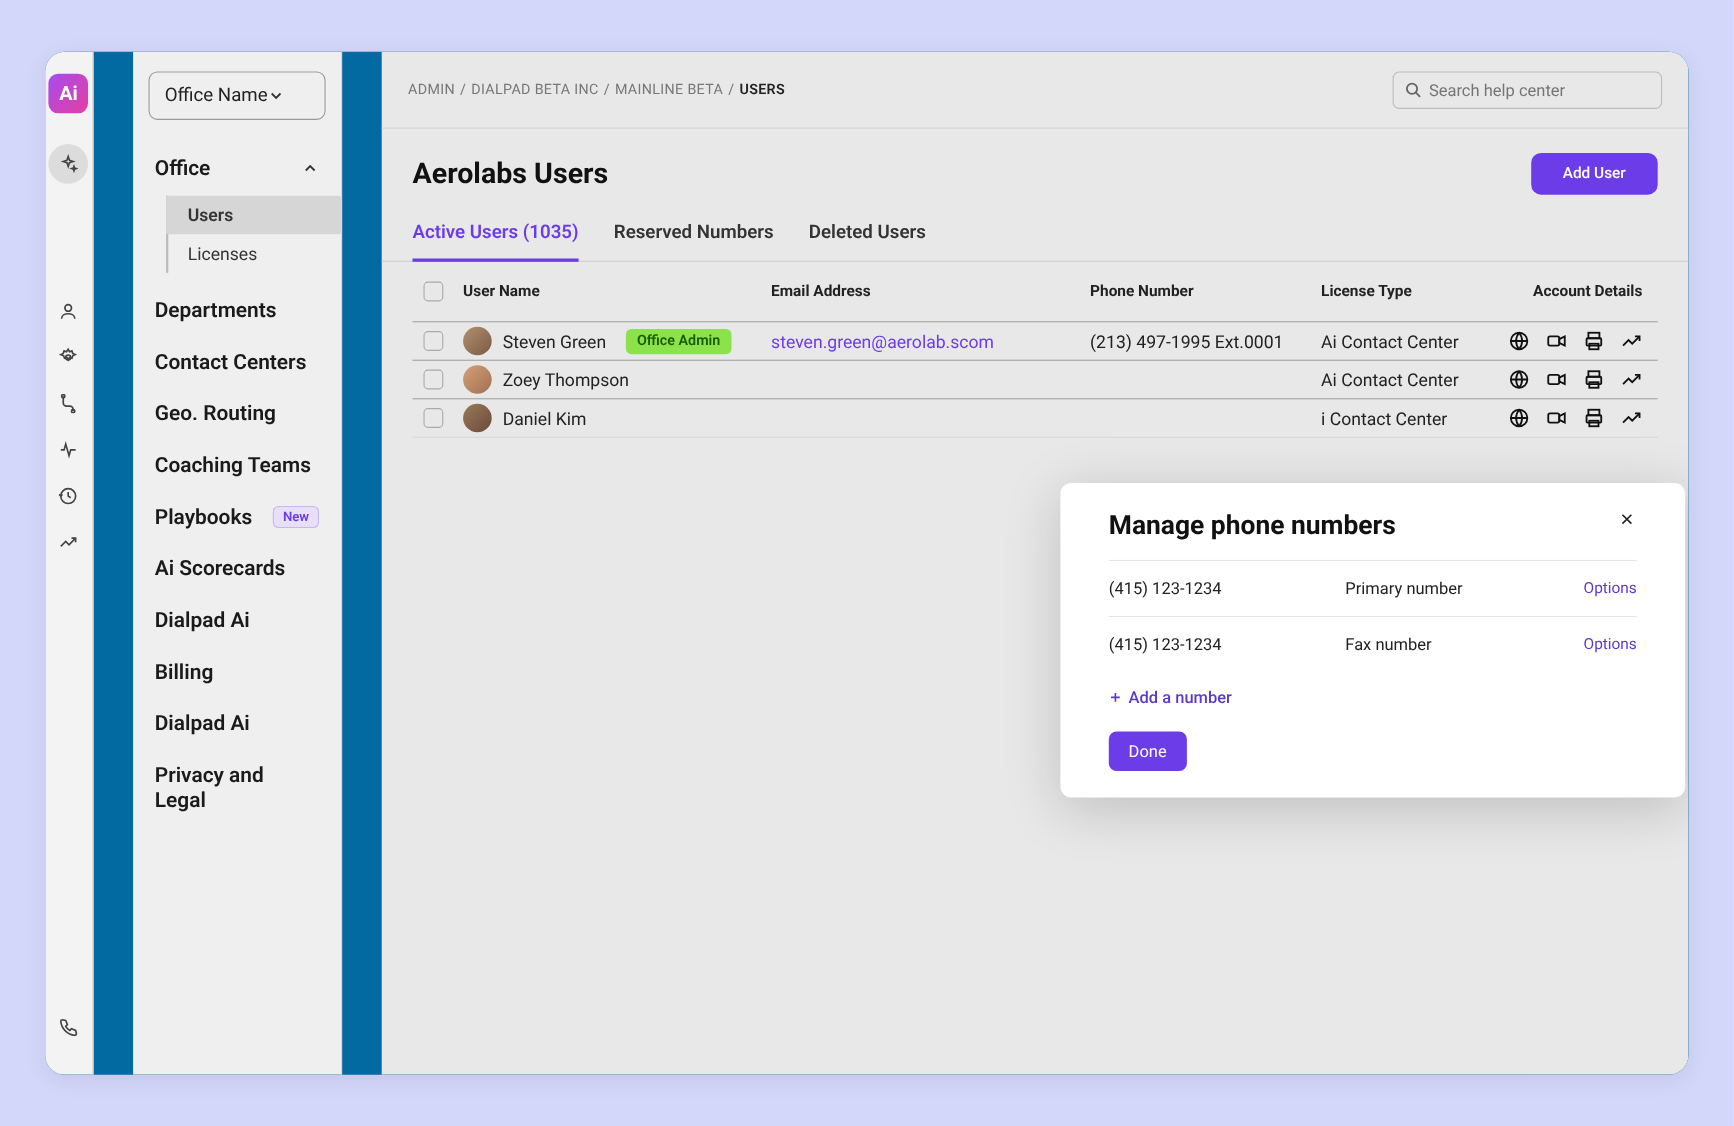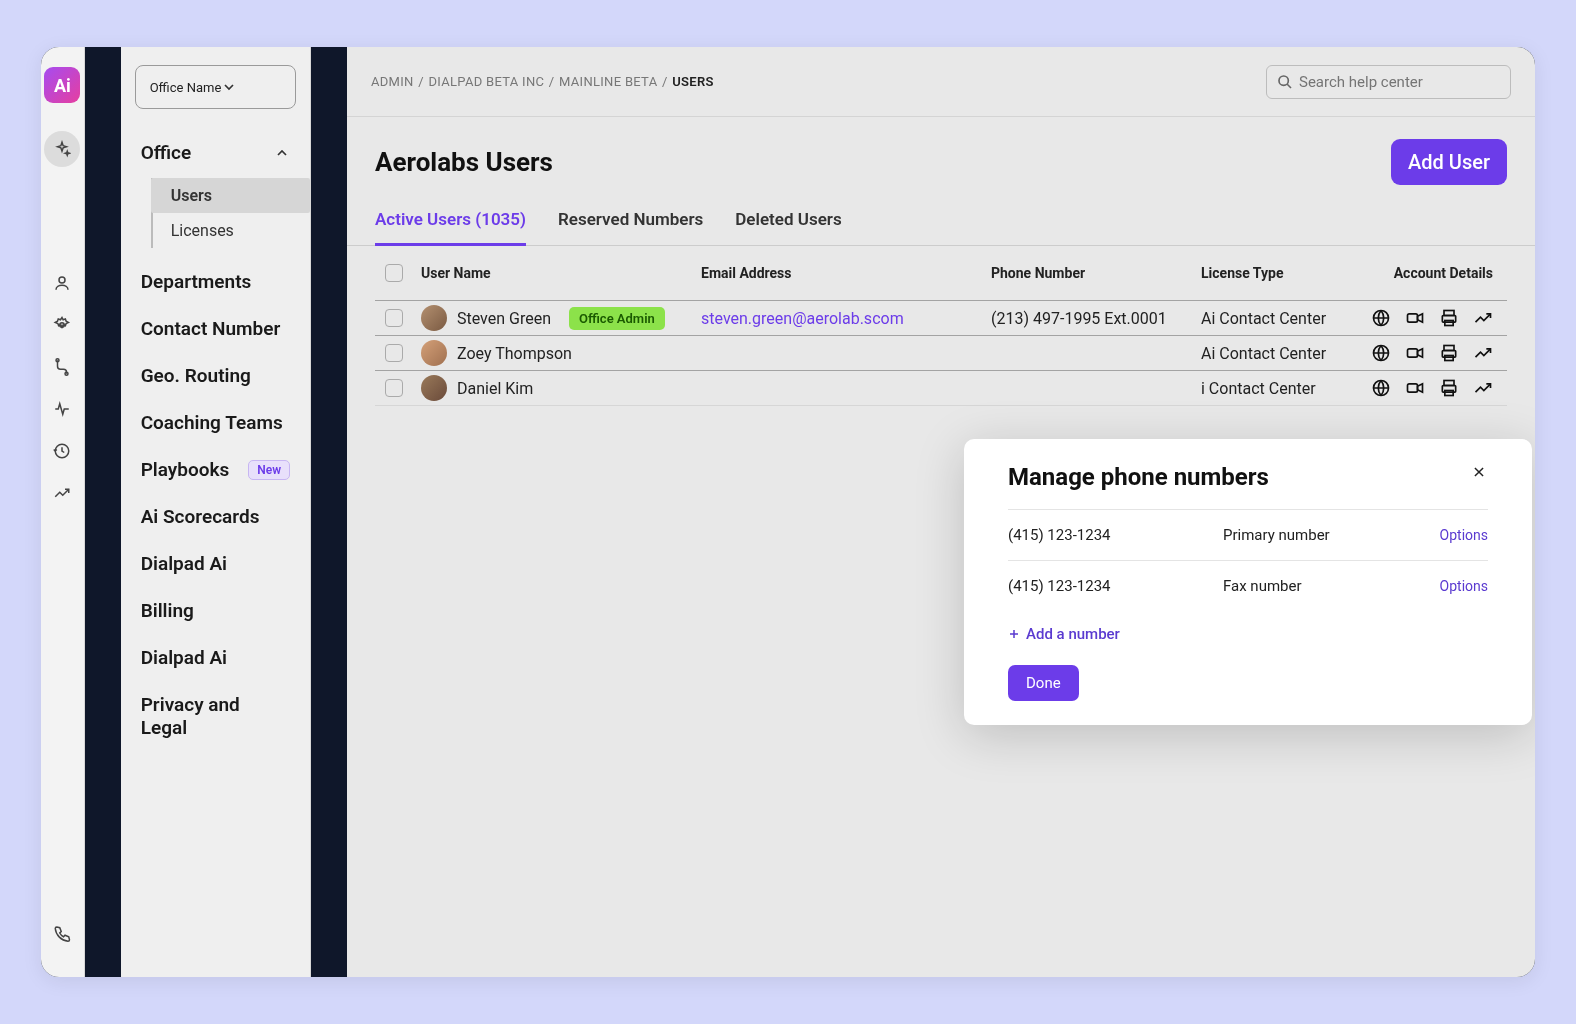--- a/index.html
+++ b/index.html
@@ -1,50 +1,50 @@
 <!DOCTYPE html>
 <html><head>
 <meta charset="utf-8">
 <style>
 * { margin: 0; padding: 0; box-sizing: border-box; font-family: -apple-system, BlinkMacSystemFont, "Segoe UI", Roboto, sans-serif; }
 body { background: #d3d7fa; width: 1576px; height: 1024px; overflow: hidden; display: flex; align-items: center; justify-content: center; }
 
-.app-window { width: 1494px; height: 930px; background: #0f172a; border-radius: 18px; display: flex; overflow: hidden; box-shadow: 0 4px 20px rgba(0,0,0,0.08); gap: 36px; }
+.app-window { width: 1494px; height: 930px; background: #0369a1; border-radius: 18px; display: flex; overflow: hidden; box-shadow: 0 4px 20px rgba(0,0,0,0.08); gap: 36px; }
 
 
 .icon-rail { width: 56px; background: #f3f3f3; display: flex; flex-direction: column; align-items: center; padding: 20px 0; border-right: 1px solid #d8d8d8; }
 .logo { width: 36px; height: 36px; border-radius: 9px; background: linear-gradient(135deg, #a64cf0, #e63ea0); display: flex; align-items: center; justify-content: center; color: #fff; font-weight: 700; font-size: 18px; margin-bottom: 28px; }
 .rail-btn { width: 36px; height: 36px; border-radius: 50%; display: flex; align-items: center; justify-content: center; margin-bottom: 6px; cursor: pointer; color: #444; }
 .rail-btn.active { background: #dcdcdc; }
 .rail-spacer { height: 92px; }
 .rail-bottom { margin-top: auto; }
 .rail-icon { width: 18px; height: 18px; }
 
 
 .sidebar { width: 245px; background: #efefef; border-right: 1px solid #d8d8d8; display: flex; flex-direction: column; padding-top: 18px; }
-.office-select { margin: 0 14px 18px; height: 44px; border: 1.5px solid #9a9a9a; border-radius: 8px; display: flex; align-items: center; padding: 0 14px; cursor: pointer; color: #222; font-size: 13px; }
+.office-select { margin: 0 14px 18px; height: 44px; border: 1.5px solid #9a9a9a; border-radius: 8px; display: flex; align-items: center; padding: 0 14px; cursor: pointer; color: #222; font-size: 17px; }
 .nav-group-header { display: flex; align-items: center; justify-content: space-between; padding: 14px 20px; font-size: 19px; font-weight: 600; color: #1a1a1a; cursor: pointer; }
 .nav-sub { border-left: 2px solid #bbb; margin-left: 30px; margin-bottom: 10px; }
 .nav-sub-item { padding: 8px 18px; font-size: 16px; color: #333; cursor: pointer; }
 .nav-sub-item.active { background: #d6d6d6; font-weight: 600; border-radius: 2px; margin-left: -2px; padding-left: 20px; }
 .nav-item { padding: 12px 20px; font-size: 19px; font-weight: 600; color: #1a1a1a; cursor: pointer; display: flex; align-items: center; justify-content: space-between; }
 .badge-new { font-size: 12px; font-weight: 600; color: #6c3ce9; background: #e8e0fb; border: 1px solid #c7b6f2; padding: 2px 8px; border-radius: 5px; }
 
 
 .main { flex: 1; display: flex; flex-direction: column; background: #e8e8e8; position: relative; }
 .topbar { height: 70px; display: flex; align-items: center; padding: 0 24px; border-bottom: 1px solid #d4d4d4; }
 .breadcrumb { font-size: 13px; color: #777; letter-spacing: 0.3px; }
 .breadcrumb .sep { margin: 0 1px; }
 .breadcrumb .current { color: #222; font-weight: 600; }
 .search-box { margin-left: auto; width: 245px; height: 34px; border: 1px solid #bcbcbc; border-radius: 6px; display: flex; align-items: center; padding: 0 10px; background: #e8e8e8; }
 .search-box input { border: none; outline: none; background: transparent; font-size: 15px; color: #555; flex: 1; margin-left: 6px; }
 
 .page-header { display: flex; align-items: center; justify-content: space-between; padding: 22px 28px 0 28px; }
 .page-title { font-size: 26px; font-weight: 700; color: #111; }
-.add-btn { background: #6c3ce9; color: #fff; border: none; border-radius: 9px; padding: 11px 17px; font-size: 20px; font-weight: 500; cursor: pointer; }
+.add-btn { background: #6c3ce9; color: #fff; border: none; border-radius: 9px; padding: 11px 29px; font-size: 14px; font-weight: 500; cursor: pointer; }
 
 .tabs { display: flex; gap: 32px; padding: 24px 28px 0 28px; border-bottom: 1px solid #ccc; }
 .tab { padding-bottom: 14px; font-size: 17px; font-weight: 600; color: #333; cursor: pointer; border-bottom: 3px solid transparent; margin-bottom: -1px; }
 .tab.active { color: #6c3ce9; border-bottom-color: #6c3ce9; }
 
 .table-wrap { padding: 0 28px; }
 .thead { display: flex; align-items: center; padding: 18px 10px; font-size: 14px; font-weight: 700; color: #222; }
 .col-check { width: 36px; display: flex; align-items: center; }
 .col-name { width: 280px; display: flex; align-items: center; gap: 10px; }
 .col-email { width: 290px; }
@@ -155,21 +155,21 @@
         </svg>
     </div>
     <div class="nav-sub">
       <div class="nav-sub-item active"><span>Users</span></div>
       <div class="nav-sub-item"><span>Licenses</span></div>
     </div>
     <div class="nav-item">
         <span>Departments</span>
       </div>
     <div class="nav-item">
-        <span>Contact Number</span>
+        <span>Contact Centers</span>
       </div>
     <div class="nav-item">
         <span>Geo. Routing</span>
       </div>
     <div class="nav-item">
         <span>Coaching Teams</span>
       </div>
     <div class="nav-item">
       <span>Playbooks</span>
       <span class="badge-new">New</span>

